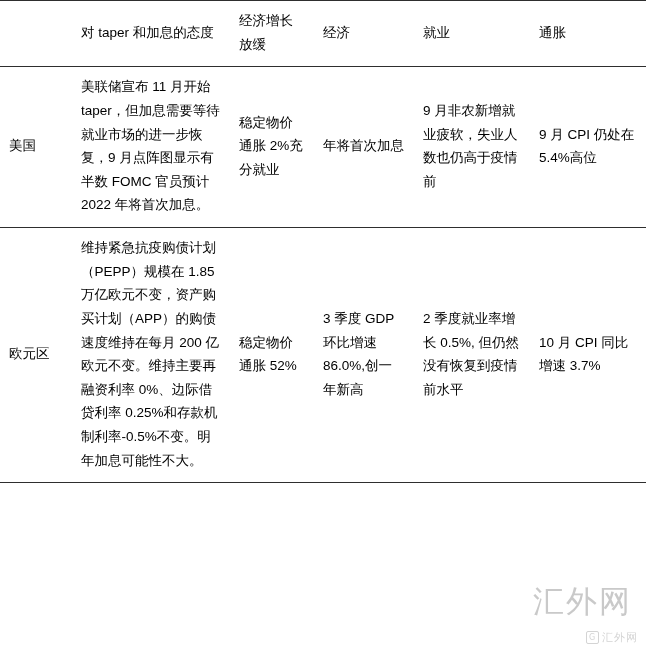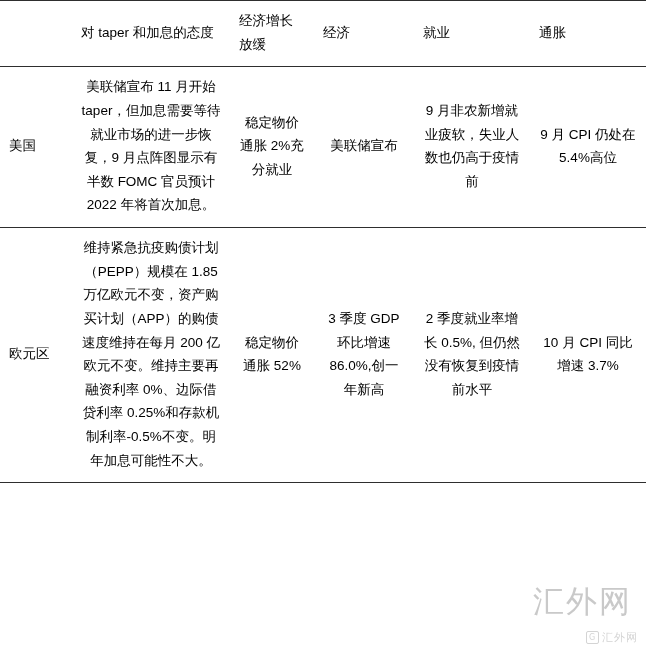--- a/index.html
+++ b/index.html
@@ -58,21 +58,20 @@
   .region-cell {
     text-align: center;
     font-size: 13.5px;
     padding-left: 6px;
     padding-right: 6px;
   }
   .cell-text {
     display: block;
     white-space: pre-wrap;
     word-break: break-word;
-    text-align: center;
   }
   
   .watermark-main {
     position: absolute;
     right: 14px;
     bottom: 26px;
     font-size: 31px;
     color: #c9c9c9;
     letter-spacing: 2px;
     font-family: "DejaVu Sans", sans-serif;
@@ -129,21 +128,21 @@
     <tbody>
       <tr class="body-row">
         <td class="region-cell">美国</td>
         <td>
             <span class="cell-text">美联储宣布 11 月开始 taper，但加息需要等待就业市场的进一步恢复，9 月点阵图显示有半数 FOMC 官员预计 2022 年将首次加息。</span>
           </td>
         <td>
             <span class="cell-text">稳定物价通胀 2%充分就业</span>
           </td>
         <td>
-            <span class="cell-text">美联储宣布</span>
+            <span class="cell-text">年将首次加息</span>
           </td>
         <td>
             <span class="cell-text">9 月非农新增就业疲软，失业人数也仍高于疫情前</span>
           </td>
         <td>
             <span class="cell-text">9 月 CPI 仍处在 5.4%高位</span>
           </td>
       </tr>
       <tr class="body-row">
         <td class="region-cell">欧元区</td>

